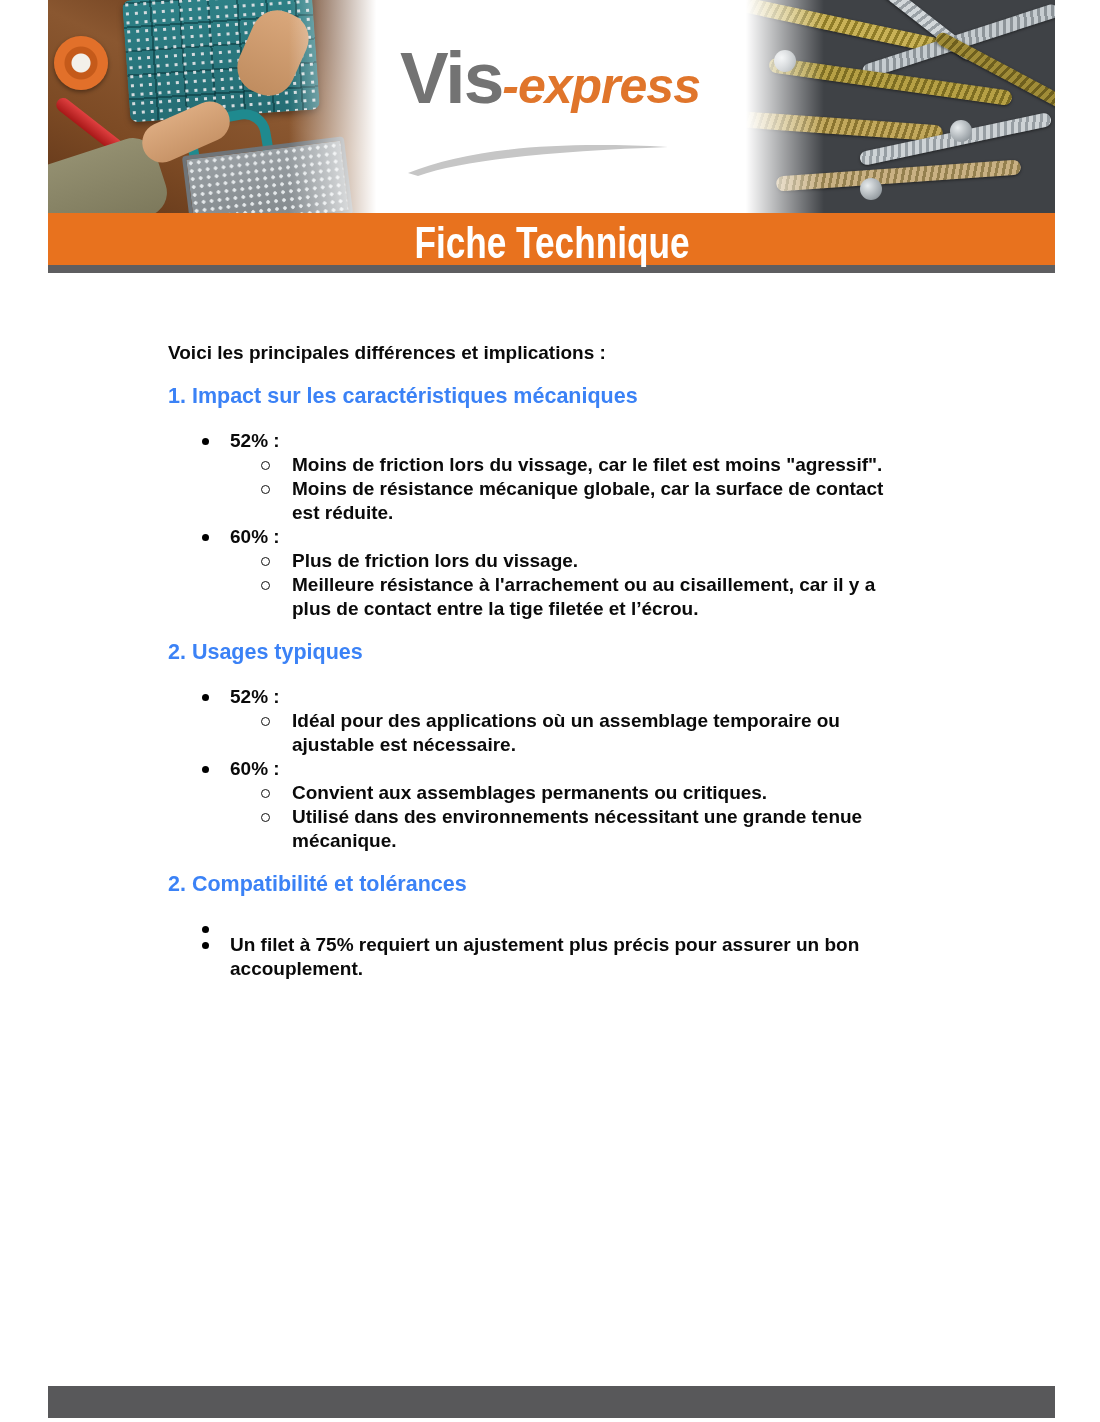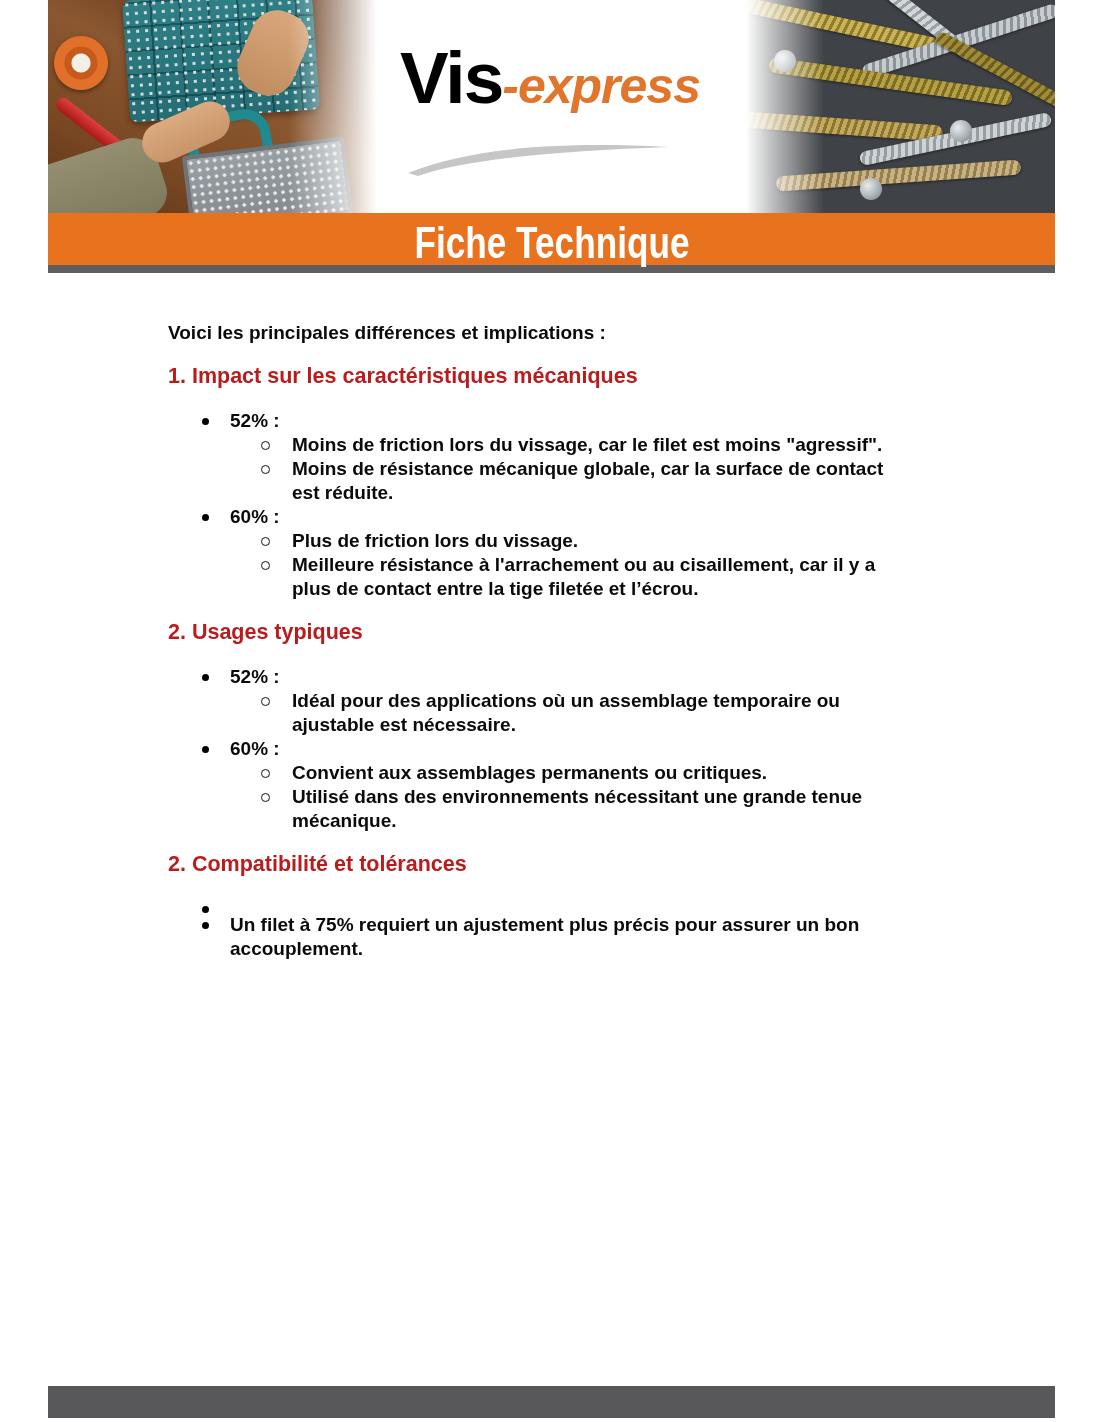--- a/index.html
+++ b/index.html
@@ -65,35 +65,35 @@
        background:repeating-linear-gradient(105deg,#c9b183 0 4px,#94804f 4px 7px);}
   .screw-head{position:absolute;width:22px;height:22px;border-radius:50%;
        background:radial-gradient(circle at 35% 35%,#e8ecee,#9aa1a6 70%,#6c7378);}
   .sh1{left:34px;top:50px;} .sh2{left:210px;top:120px;} .sh3{left:120px;top:178px;}
   .fade-left{position:absolute;left:-1px;top:0;width:85px;height:213px;
     background:linear-gradient(to left,rgba(255,255,255,0),#ffffff 92%);}
 
   
   .logo{position:absolute;left:352px;top:40px;width:320px;}
   .logo-line{line-height:76px;white-space:nowrap;}
-  .logo-vis{font-size:73px;font-weight:700;letter-spacing:-2px;color:#000000;}
+  .logo-vis{font-size:73px;font-weight:700;letter-spacing:-2px;color:#737373;}
   .logo-express{font-size:50px;font-weight:700;font-style:italic;letter-spacing:-1px;color:#e0752b;}
   .swoosh{display:block;margin:4px 0 0 2px;}
 
   
   .title-banner{height:52px;margin:0 45px 0 48px;background:#e8721e;
     display:flex;align-items:flex-end;justify-content:center;}
   .banner-text{display:inline-block;transform:scaleX(0.8);transform-origin:50% 50%;
     font-size:44px;font-weight:700;color:#ffffff;letter-spacing:0px;line-height:1;}
   .banner-strip{height:8px;margin:0 45px 0 48px;background:#5e5e60;}
 
   
-  .doc-body{padding:48px 0 0 168px;color:#0a0a0a;font-weight:700;}
+  .doc-body{padding:68px 0 0 168px;color:#0a0a0a;font-weight:700;}
   .intro{margin:0;font-size:19px;line-height:24px;}
-  .section-title{margin:18px 0 20px 0;font-size:21.5px;line-height:26px;font-weight:700;color:#b91c1c;}
+  .section-title{margin:18px 0 20px 0;font-size:21.5px;line-height:26px;font-weight:700;color:#3b82f6;}
   .list-row{display:flex;align-items:flex-start;line-height:24px;font-size:19px;}
   .dot{flex:0 0 7px;width:7px;height:7px;border-radius:50%;background:#000;
        margin-left:34px;margin-top:9px;}
   .circ{flex:0 0 9px;width:9px;height:9px;border:1.5px solid #111;border-radius:50%;
        box-sizing:border-box;background:transparent;margin-left:93px;margin-top:8px;}
   .lvl1-text{margin-left:21px;width:640px;}
   .lvl2-text{margin-left:22px;width:595px;}
 
   
   .footer-bar{position:absolute;left:48px;top:1386px;width:1007px;height:32px;background:#58585a;}

